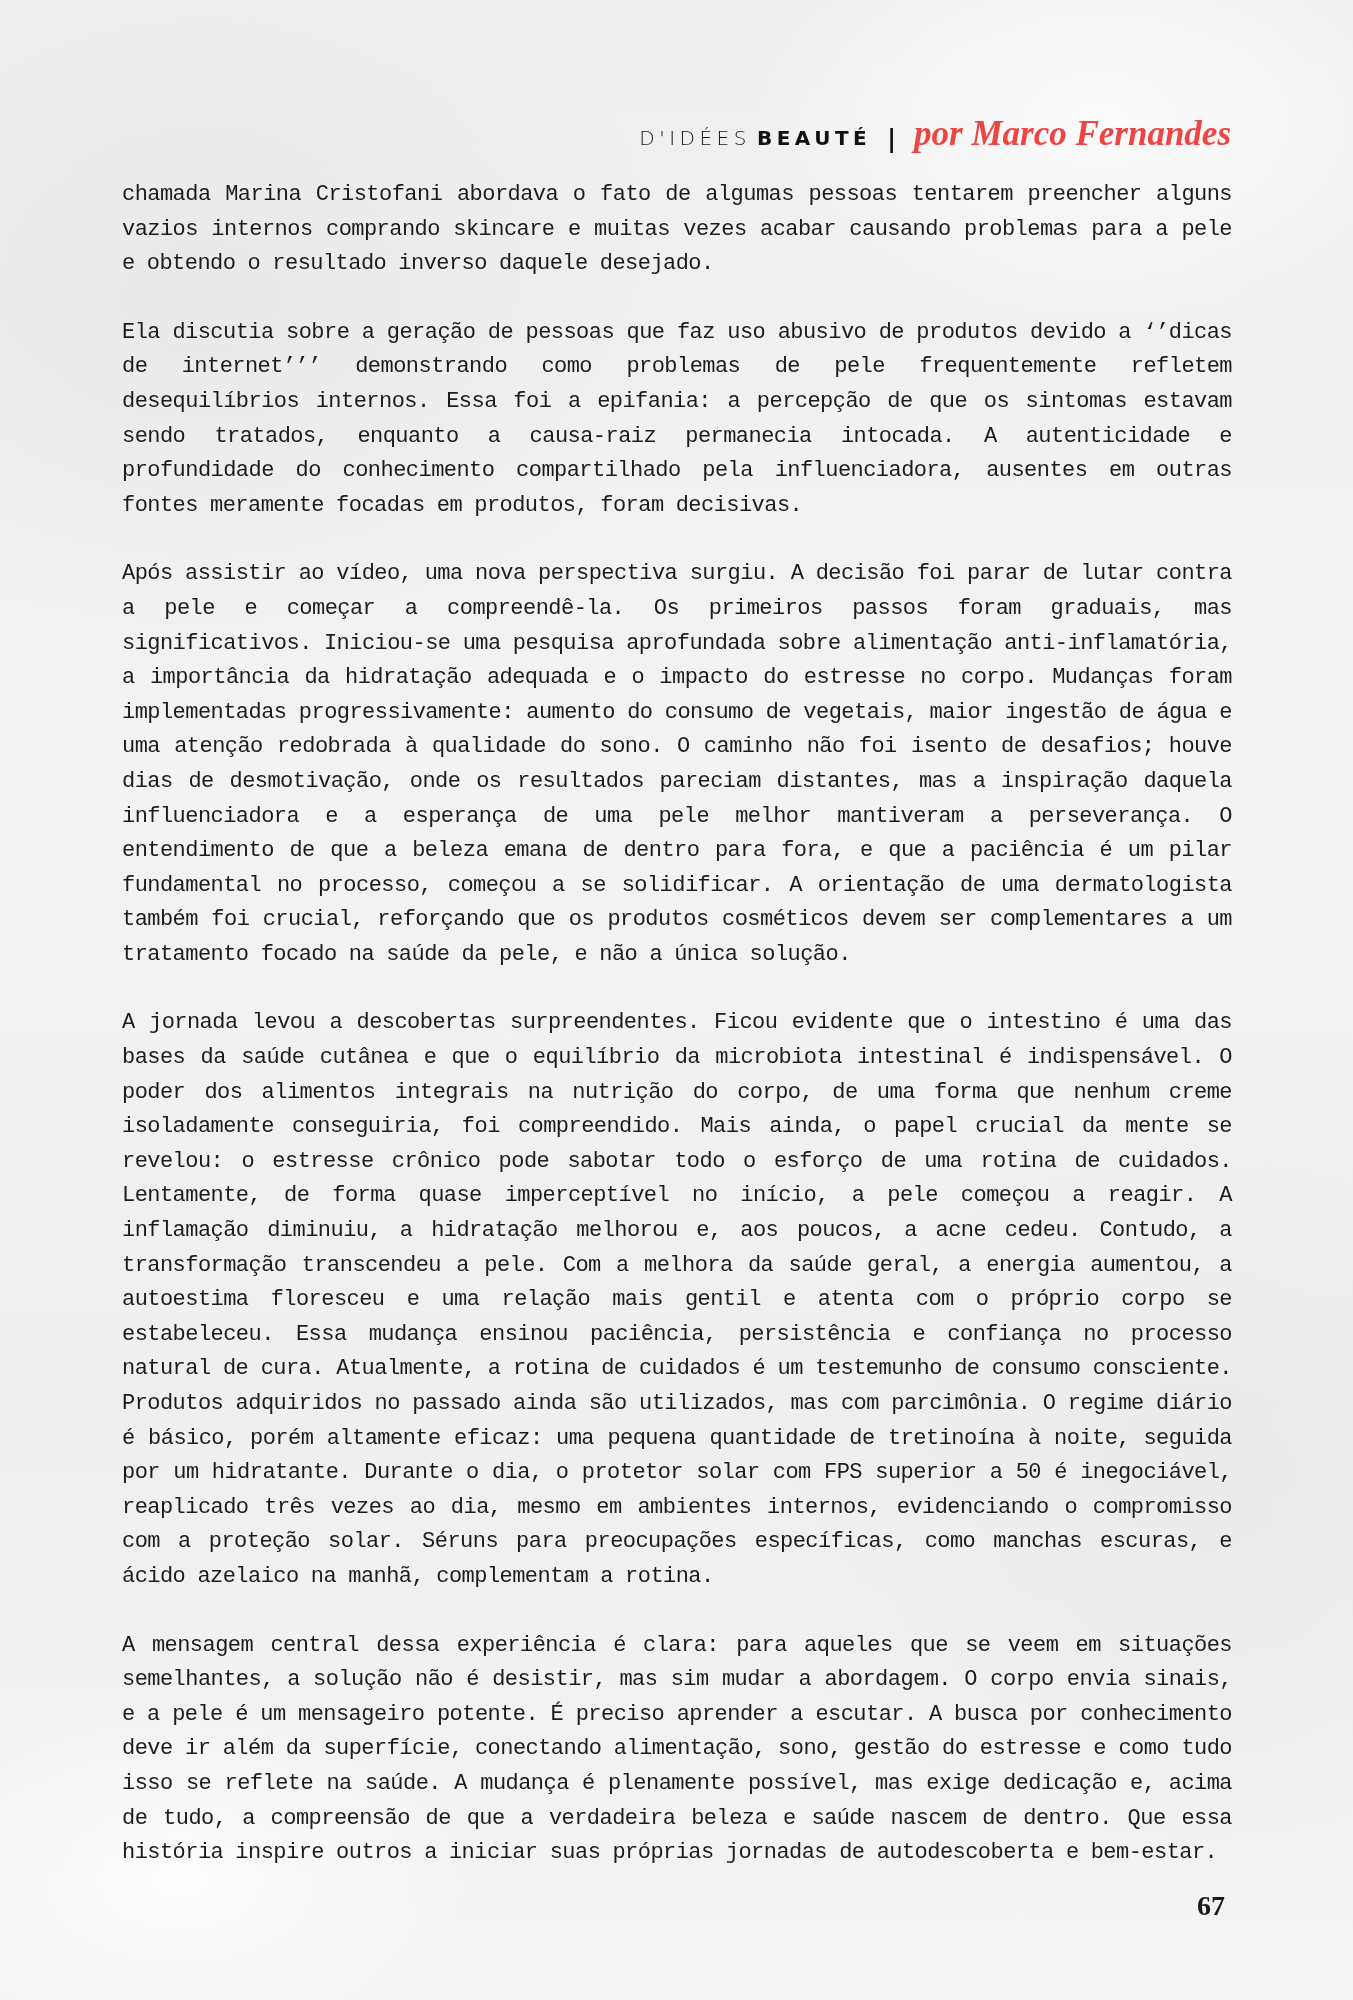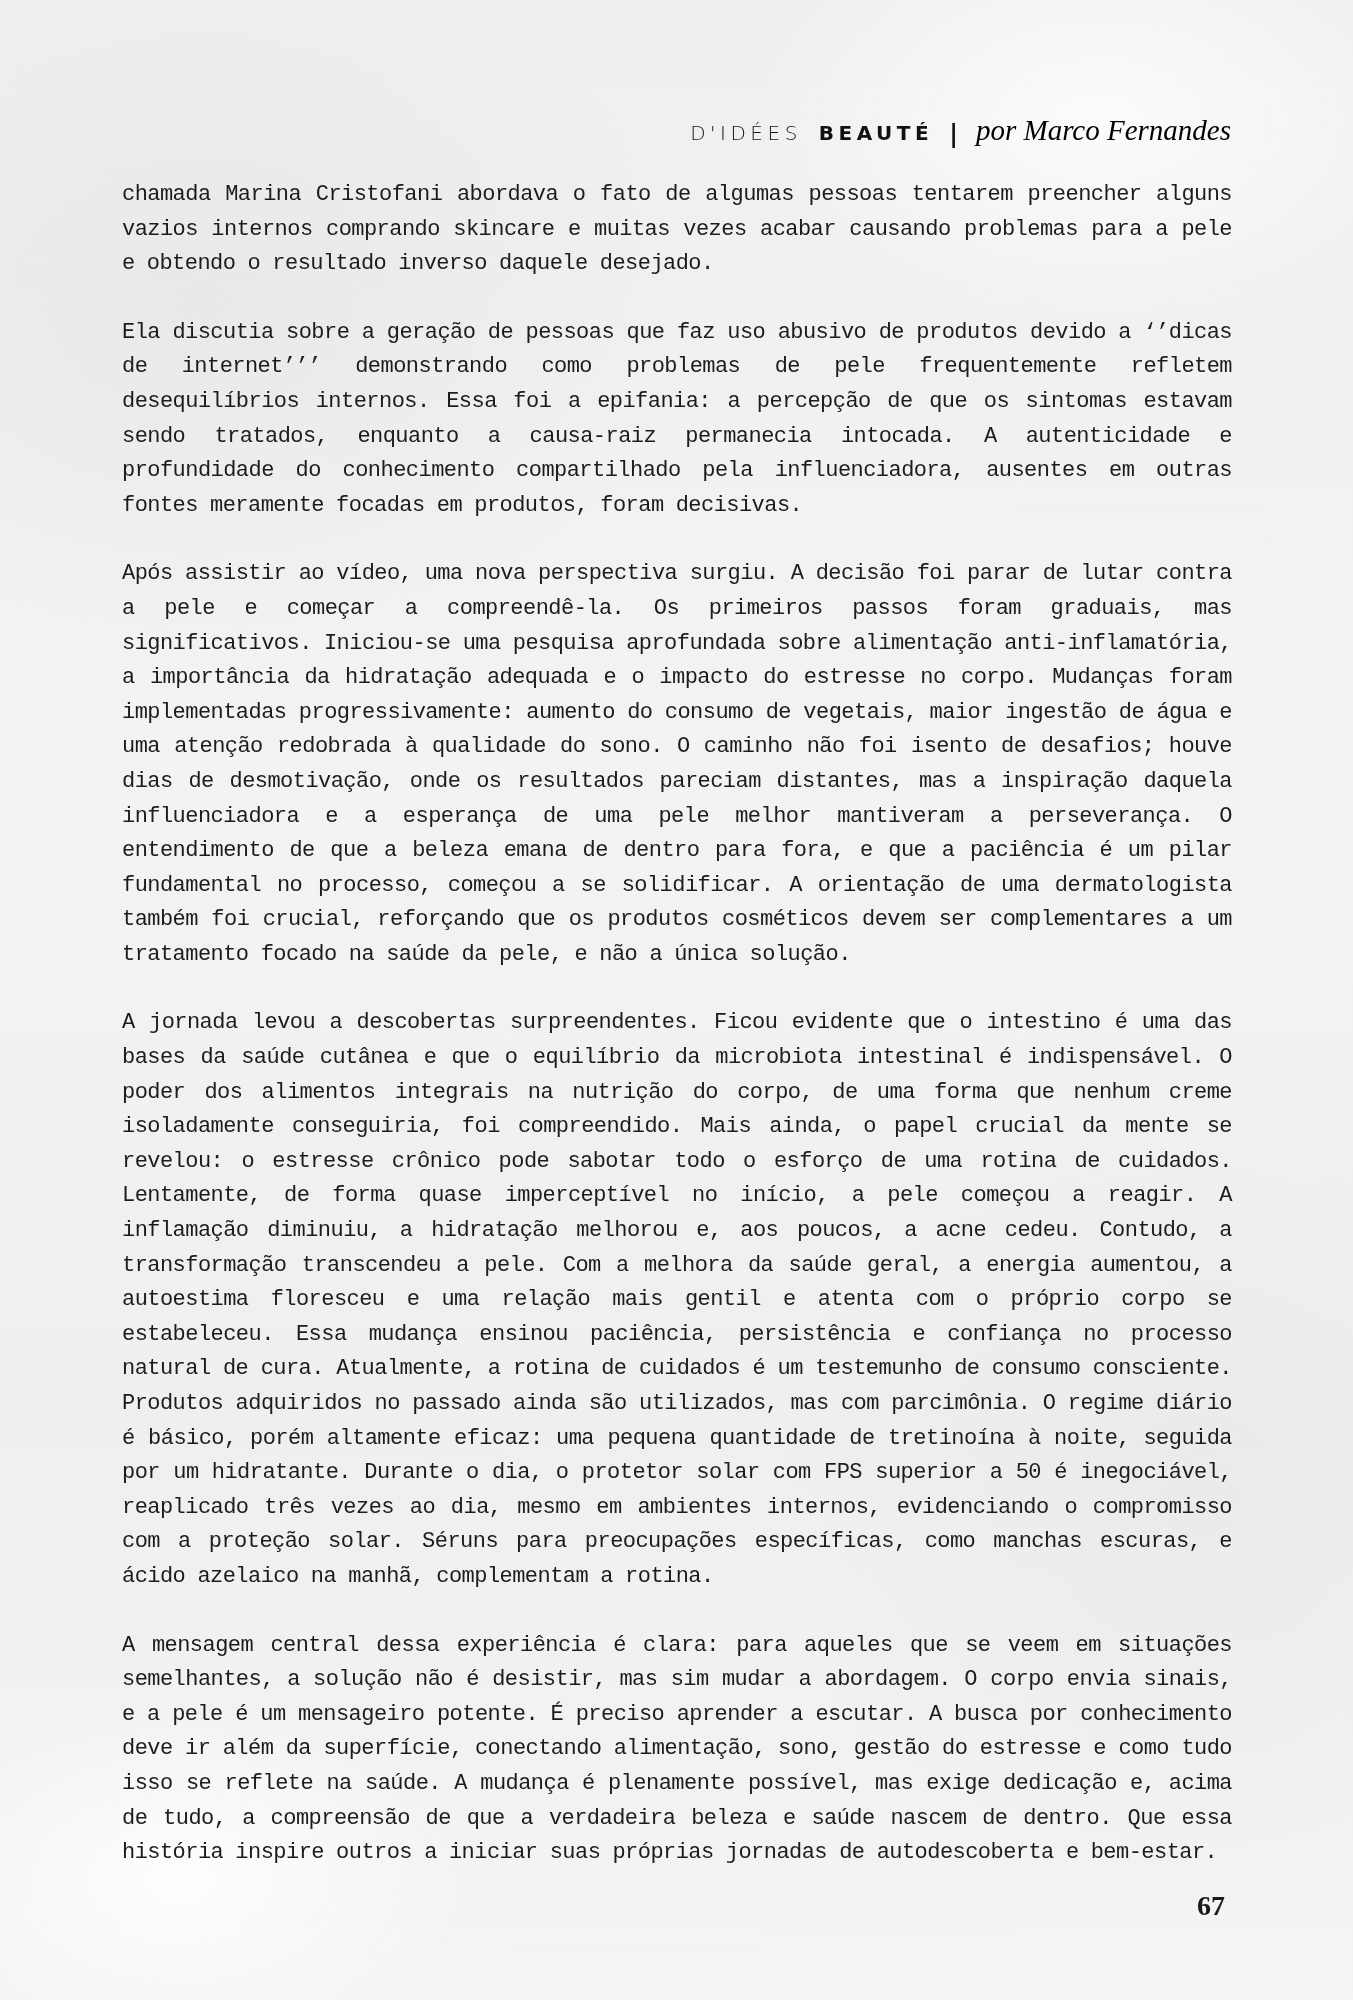--- a/index.html
+++ b/index.html
@@ -31,36 +31,37 @@
     letter-spacing: 4.5px;
     color: #111;
     margin-left: 18px;
   }
   .brand-bold {
     font-family: "DejaVu Sans", sans-serif;
     font-weight: 700;
     font-size: 20px;
     letter-spacing: 4.5px;
     color: #111;
-    margin-left: 17px;
+    margin-left: 6px;
   }
   .sep {
     font-family: "DejaVu Sans", sans-serif;
     font-weight: 700;
     font-size: 24px;
     color: #111;
     margin: 0 18px 0 16px;
     position: relative;
     top: 2px;
   }
   .author {
     font-family: "Liberation Serif", serif;
     font-style: italic;
-    font-size: 29px;
-    color: #000000;
+    font-size: 35px;
+    color: #ef4444;
+    font-weight: bold;
   }
   .content {
     position: absolute;
     top: 178px;
     left: 122px;
     width: 1110px;
   }
   .content p {
     margin: 0 0 34px 0;
     font-family: Liberation Mono, monospace;

